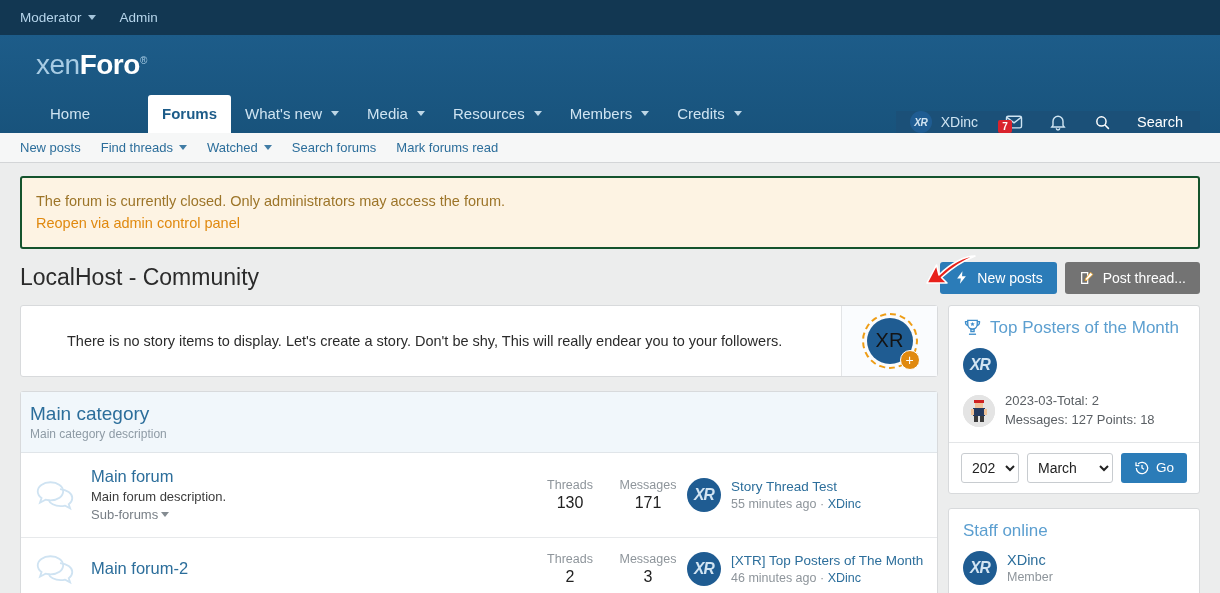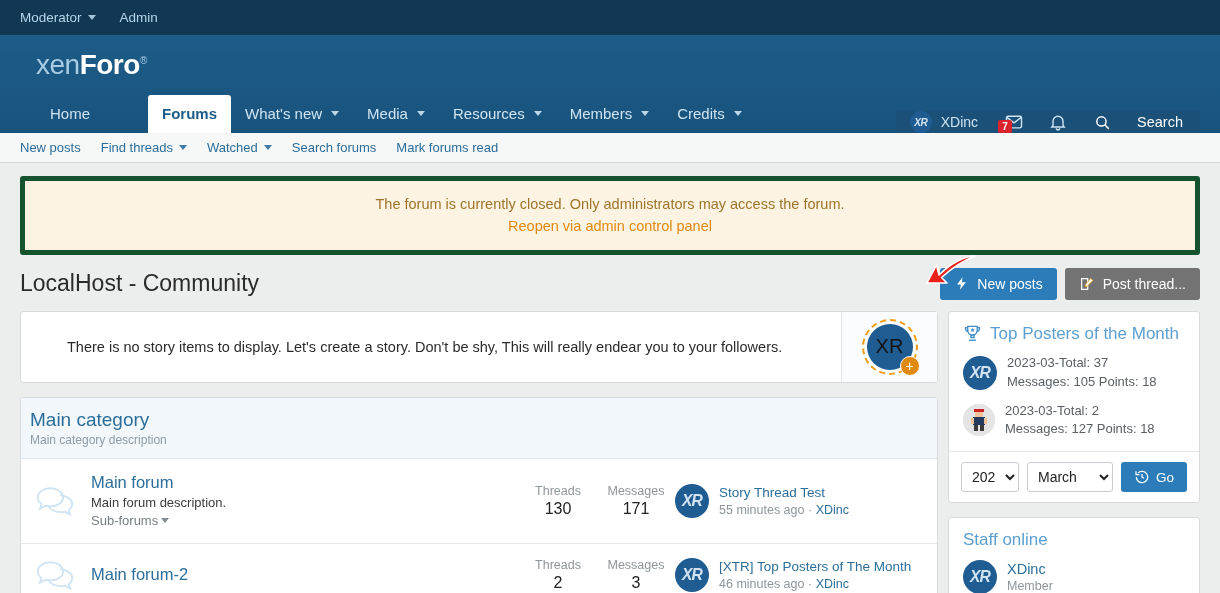--- a/index.html
+++ b/index.html
@@ -89,22 +89,22 @@
   }
   .subnav a {
     color: #2c6e9b; font-size: 13px; text-decoration: none;
     margin-right: 20px; display: inline-flex; align-items: center; gap: 6px;
   }
 
   
   .page { padding: 0 20px; }
 
   .notice {
-    background: #fdf3e3; border: 5px solid #14532d; border-radius: 3px;
-    padding: 12px 14px; margin-top: 13px; line-height: 1.55; text-align: center;
+    background: #fdf3e3; border: 2px solid #14532d; border-radius: 3px;
+    padding: 12px 14px; margin-top: 13px; line-height: 1.55;
   }
   .notice .t1 { color: #9d7529; font-size: 14.5px; }
   .notice .t2 { color: #e0890f; font-size: 14.5px; display: block; text-decoration: none; }
 
   .titlerow {
     display: flex; align-items: center; justify-content: space-between;
     margin: 13px 0 11px 0;
   }
   .ptitle { font-size: 23px; font-weight: normal; color: #2b2b2b; }
   .btns { display: flex; gap: 8px; }
@@ -154,21 +154,21 @@
 
   
   .cathead {
     background: #f1f7fb; border-bottom: 1px solid #e0e5e9;
     padding: 11px 16px 11px 9px;
   }
   .cathead .ct { font-size: 19px; color: #2c6e9b; font-weight: normal; }
   .cathead .cd { font-size: 12px; color: #8e9ba5; margin-top: 2px; }
 
   .forumrow {
-    display: flex; align-items: center; padding: 14px 22px 14px 14px;
+    display: flex; align-items: center; padding: 14px 10px 14px 14px;
     border-bottom: 1px solid #e7e9eb;
   }
   .forumrow:last-child { border-bottom: none; }
   .fico { width: 56px; flex: none; color: #cfe3f2; display:flex; align-items:center; }
   .finfo { flex: 1; min-width: 0; }
   .fname { font-size: 16.5px; color: #2c6e9b; text-decoration: none; }
   .fdesc { font-size: 13px; color: #3b3b3b; margin-top: 3px; }
   .fsub { font-size: 13px; color: #777e85; margin-top: 3px; display: inline-flex; align-items: center; gap: 3px; text-decoration:none;}
 
   .fstat { width: 78px; text-align: center; flex: none; }
@@ -452,24 +452,20 @@
             <path d="M7.5 20.5 h9"></path>
             <path d="M12 5 l.8 1.7 1.9.2 -1.4 1.3 .4 1.8 -1.7-.9 -1.7.9 .4-1.8 -1.4-1.3 1.9-.2z" fill="#3f8ecb" stroke="none"></path>
           </svg>
           <a href="#" style="text-decoration:none;color:inherit;">Top Posters of the Month</a>
         </div>
         <div class="wbody">
           <div class="poster">
             <span class="av" style="width:34px;height:34px;font-size:34px;">
               <span class="glyph">XR</span>
             </span>
-            <div class="lines">
-              <div>2023-03-Total: 37</div>
-              <div>Messages: 105 Points: 18</div>
-            </div>
           </div>
           <div class="poster">
             <span class="pixav">
               <svg width="32" height="32" viewBox="0 0 32 32">
                 <rect width="32" height="32" fill="#e4e4e4"></rect>
                 <rect x="11" y="5" width="10" height="3" fill="#cf2222"></rect>
                 <rect x="12" y="8" width="8" height="5" fill="#f0c39a"></rect>
                 <rect x="10" y="13" width="12" height="8" fill="#243a5e"></rect>
                 <rect x="8" y="14" width="3" height="6" fill="#f0c39a"></rect>
                 <rect x="21" y="14" width="3" height="6" fill="#f0c39a"></rect>

